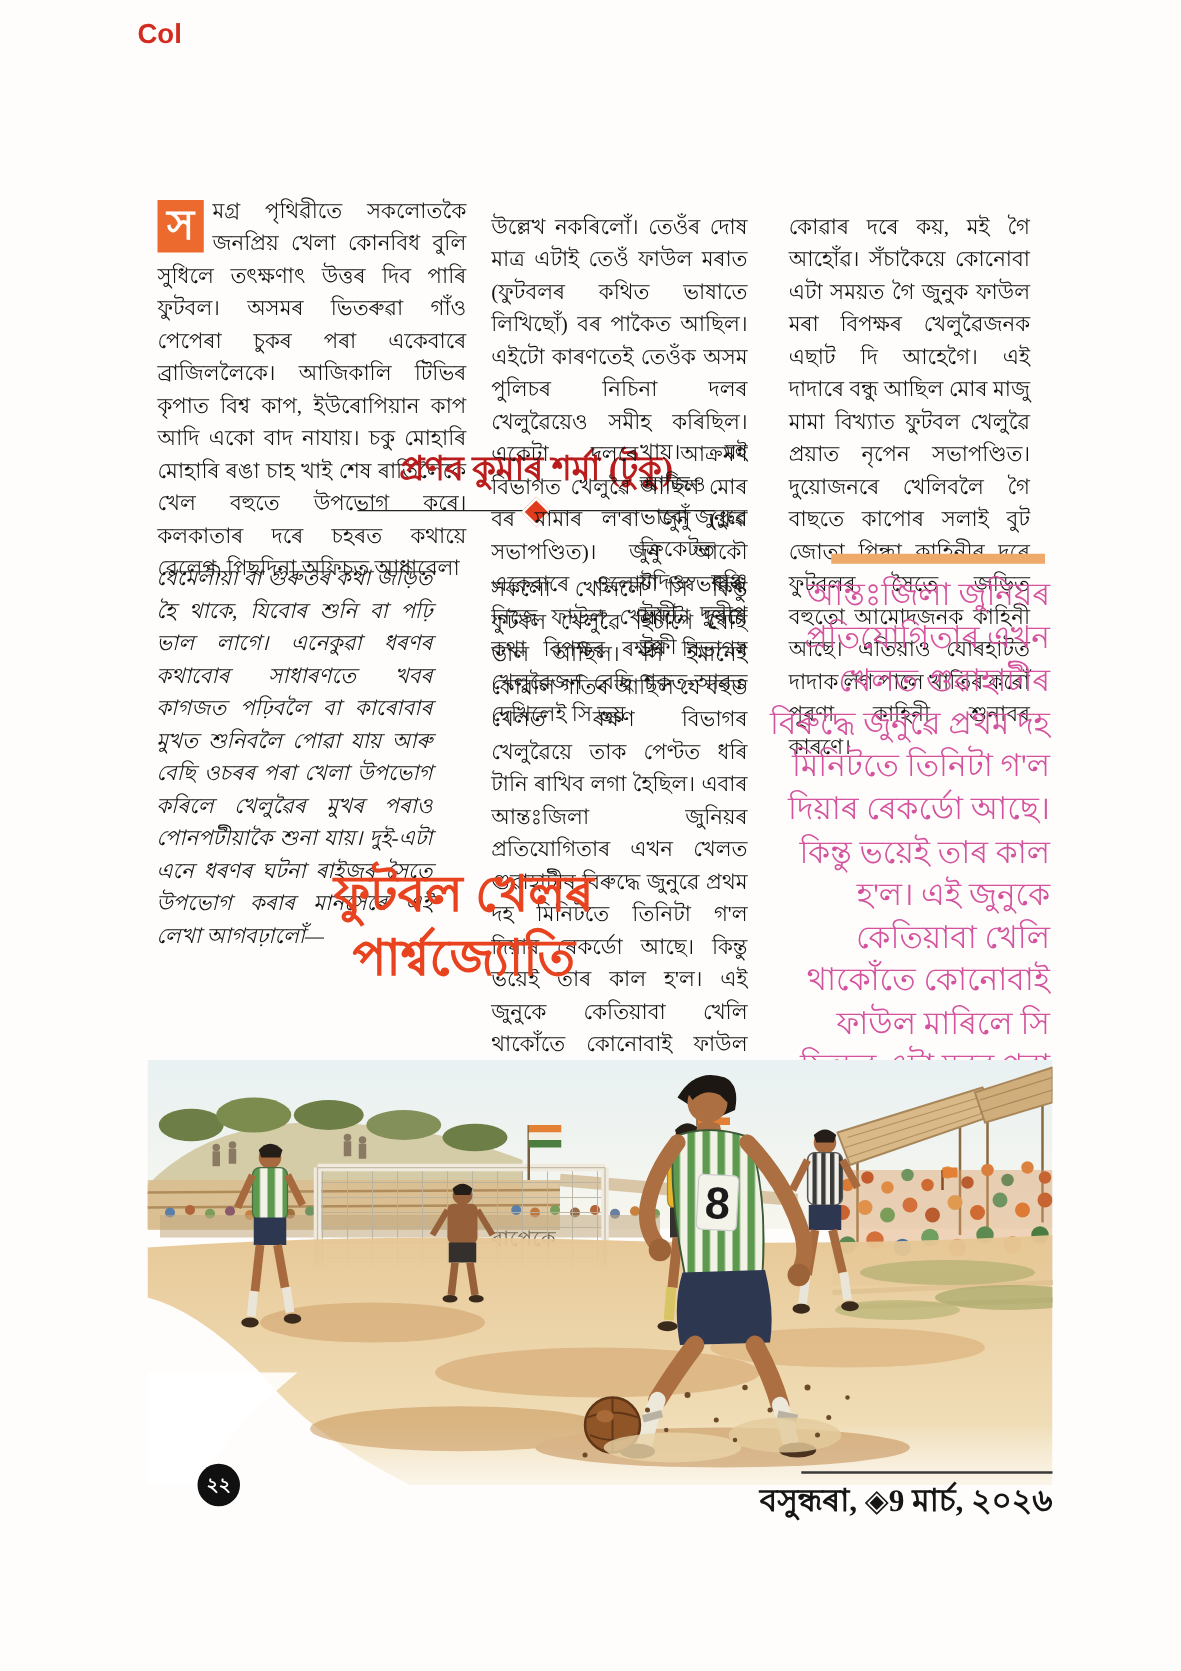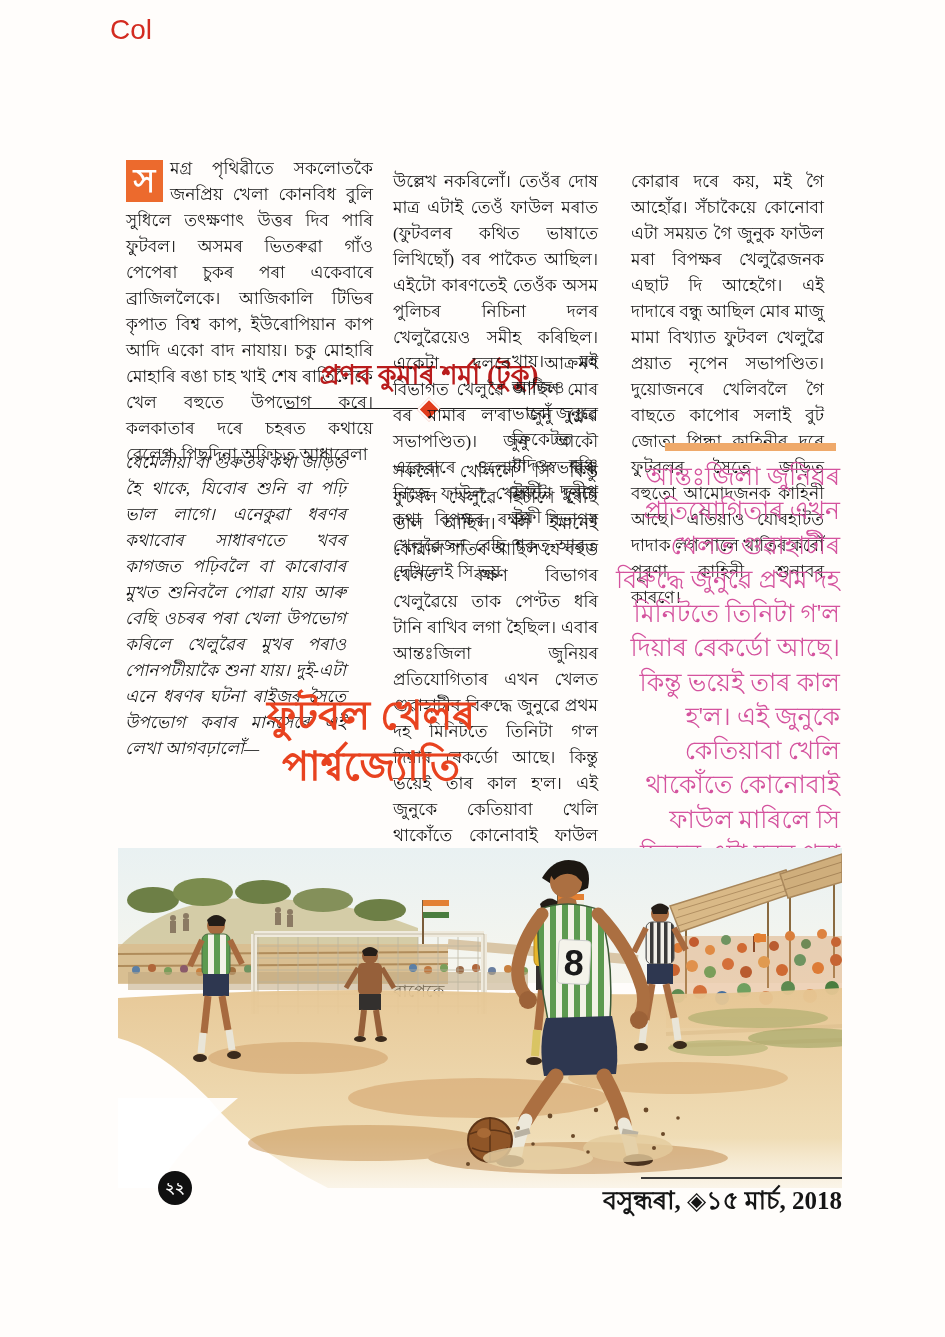--- a/index.html
+++ b/index.html
@@ -1,21 +1,21 @@
 <!DOCTYPE html>
 <html><head>
 <meta charset="utf-8">
 <style>
   html,body{margin:0;padding:0;background:#ffffff;}
   .page{
     position:relative;width:945px;height:1337px;background:#fffdfb;
     font-family:"Liberation Serif","DejaVu Serif",serif;color:#141414;overflow:hidden;
   }
   .masthead{position:absolute;left:110px;top:14px;font-family:"Liberation Sans",sans-serif;
-    font-weight:normal;font-size:28px;color:#d32b20;}
+    font-weight:bold;font-size:22px;color:#d32b20;}
   .bodycol{position:absolute;font-size:17px;line-height:1.53;text-align:justify;letter-spacing:0;}
   .bodycol p{margin:13px;}
   .indent{text-indent:26px;}
   .dropcap{
     float:left;width:37px;height:42px;background:#ec6a2d;color:#fff;
     font-size:33px;line-height:42px;text-align:center;font-weight:bold;margin:4px 7px 0 0;
   }
   .byline-block{position:absolute;left:268px;top:354px;width:322px;text-align:center;}
   .byline-name{font-size:27px;font-weight:bold;color:#b91c1c;}
   .byline-rule{position:relative;margin:9px 18px 0 18px;border-top:1.6px solid #222;height:0;}
@@ -344,16 +344,16 @@
         <circle cx="536" cy="300" r="2"></circle>
           <circle cx="470" cy="304" r="1.8"></circle>
           <circle cx="350" cy="316" r="2"></circle>
       </g>
     </g>
   </svg>
 
   <div class="pagenum">২২</div>
   <div class="footer">
     <div class="footer-line"></div>
-    <div class="footer-text">বসুন্ধৰা, ◈১৫ মাৰ্চ, 2018</div>
+    <div class="footer-text">বসুন্ধৰা, ◈9 মাৰ্চ, ২০২৬</div>
   </div>
 
 </div>
 
 </body></html>

